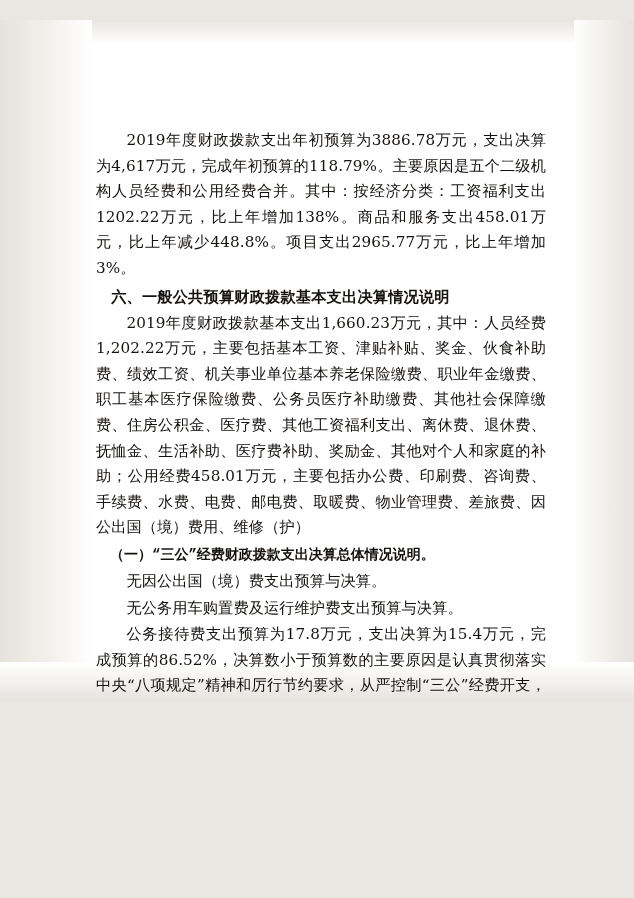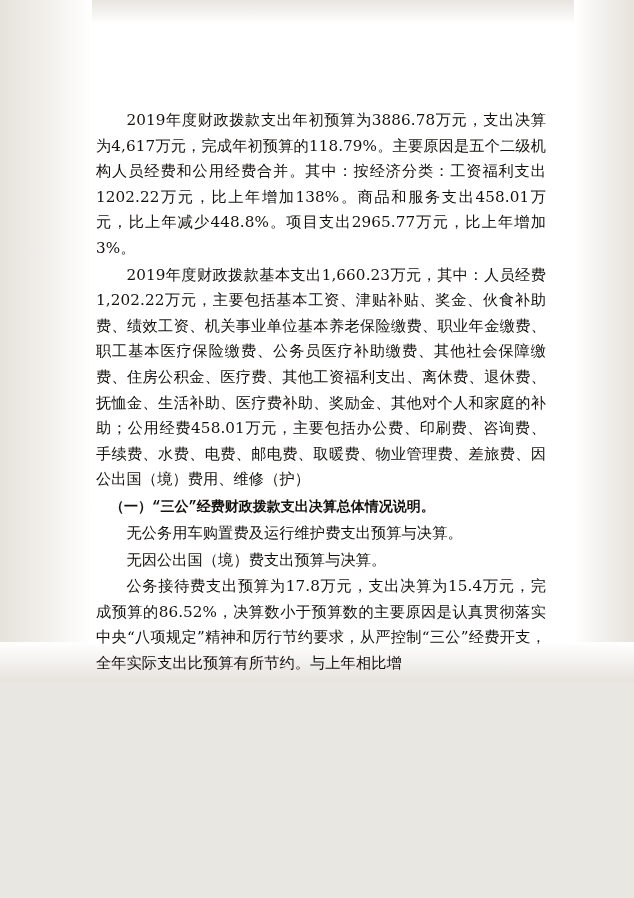--- a/index.html
+++ b/index.html
@@ -10,20 +10,21 @@
   body {
     font-family: "DejaVu Serif", "Liberation Serif", serif;
   }
   .page {
     position: relative;
     width: 634px;
     height: 682px;
     background: #ffffff;
     overflow: hidden;
     box-sizing: border-box;
+    margin-top: 20px;
   }
   
   .edge-left {
     position: absolute;
     top: 0; left: 0;
     width: 92px; height: 898px;
     background: linear-gradient(to right, #e6e3dd 0%, #f3f1ed 55%, #ffffff 100%);
   }
   .edge-right {
     position: absolute;
@@ -85,27 +86,28 @@
 
 <div class="page">
   <div class="edge-top"></div>
   <div class="edge-left"></div>
   <div class="edge-right"></div>
   <div class="edge-bottom"></div>
 
   <div class="content">
     <p class="para indent2">2019年度财政拨款支出年初预算为3886.78万元，支出决算为4,617万元，完成年初预算的118.79%。主要原因是五个二级机构人员经费和公用经费合并。其中：按经济分类：工资福利支出1202.22万元，比上年增加138%。商品和服务支出458.01万元，比上年减少448.8%。项目支出2965.77万元，比上年增加3%。</p>
 
+    <p class="heading indent1">六、一般公共预算财政拨款基本支出决算情况说明</p>
 
     <p class="para indent2">2019年度财政拨款基本支出1,660.23万元，其中：人员经费1,202.22万元，主要包括基本工资、津贴补贴、奖金、伙食补助费、绩效工资、机关事业单位基本养老保险缴费、职业年金缴费、职工基本医疗保险缴费、公务员医疗补助缴费、其他社会保障缴费、住房公积金、医疗费、其他工资福利支出、离休费、退休费、抚恤金、生活补助、医疗费补助、奖励金、其他对个人和家庭的补助；公用经费458.01万元，主要包括办公费、印刷费、咨询费、手续费、水费、电费、邮电费、取暖费、物业管理费、差旅费、因公出国（境）费用、维修（护）</p>
 
 
 
     <p class="subheading">（一）“三公”经费财政拨款支出决算总体情况说明。</p>
 
 
+    <p class="para indent2">无因公出国（境）费支出预算与决算。</p>
+
     <p class="para indent2">无公务用车购置费及运行维护费支出预算与决算。</p>
-
-    <p class="para indent2">无因公出国（境）费支出预算与决算。</p>
 
     <p class="para indent2">公务接待费支出预算为17.8万元，支出决算为15.4万元，完成预算的86.52%，决算数小于预算数的主要原因是认真贯彻落实中央“八项规定”精神和厉行节约要求，从严控制“三公”经费开支，全年实际支出比预算有所节约。与上年相比增</p>
   </div>
 </div>
 
 </body></html>

